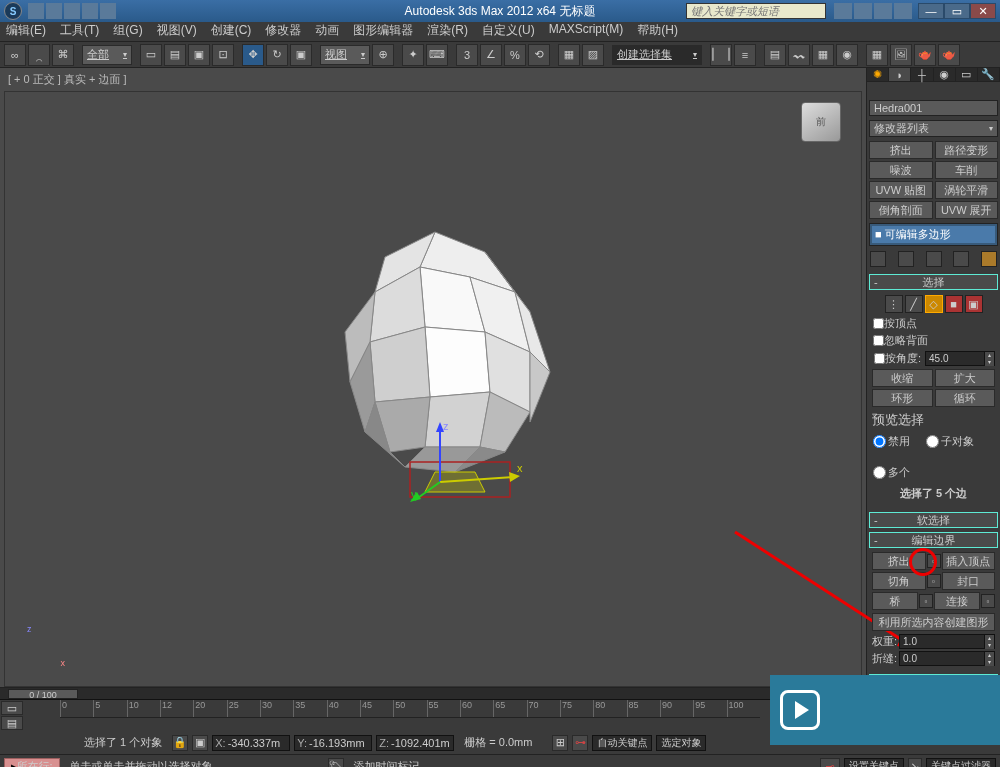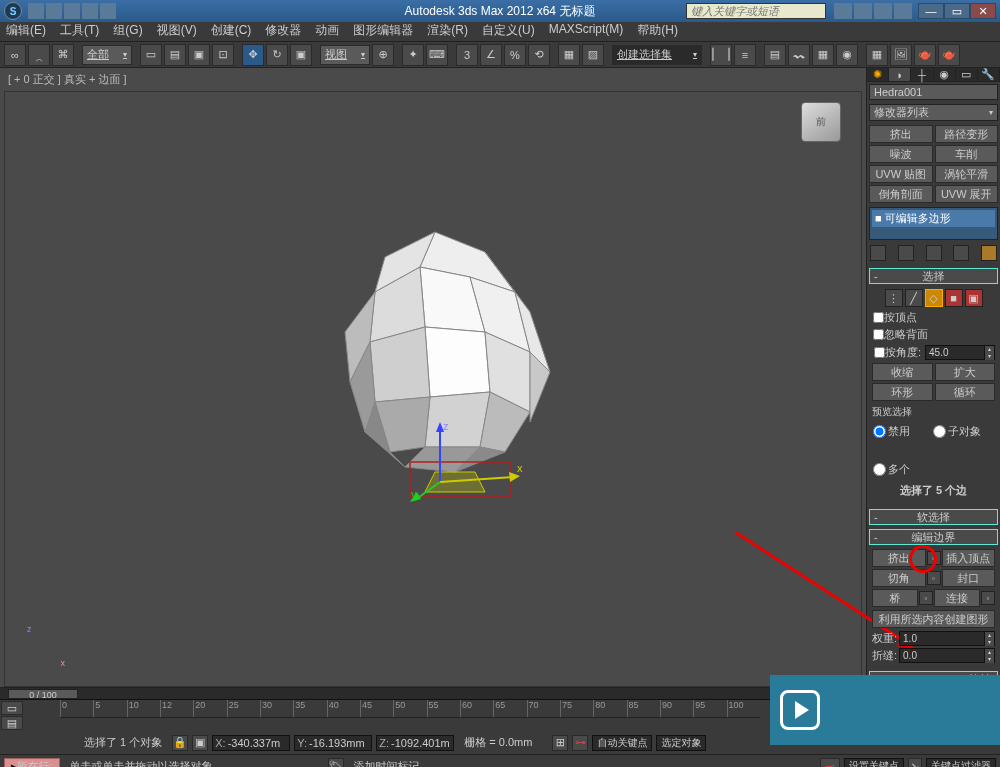--- a/index.html
+++ b/index.html
@@ -49,21 +49,21 @@
 .gizmo { position:absolute; left:400px; top:330px; width:120px; height:80px; pointer-events:none;}
 
 
 .cmdpanel { width: 134px; background: #3a3a3a; border-left: 1px solid #222; display: flex; flex-direction: column; overflow-y: auto; }
 .cmdpanel::-webkit-scrollbar { width: 0; }
 .cp-tabs { display: flex; height: 22px; background: #2a2a2a; border-bottom:1px solid #222;}
 .cp-tabs span { flex: 1; display:flex;align-items:center;justify-content:center;border-right:1px solid #222;}
 .cp-tabs span.active { background:#4a4a4a; }
 .cp-tabs .sun { color:#fa0;}
 .cp-name { margin: 2px; }
-.cp-name input { width: 100%; height: 16px; background: #5a5a5a; border: 1px solid #222; color: #ccc; padding: 0 4px; font-size: 11px; }
+.cp-name input { width: 100%; height: 16px; background: #5a5a5a; border: 1px solid #222; color: #ccc; padding: 0 4px; font-size: 11px; margin-top: 16px; }
 .cp-dropdown { margin: 2px; height: 18px; background: #5a5a5a; border: 1px solid #222; display:flex;align-items:center;padding:0 4px; }
 .cp-dropdown::after { content:"▾"; margin-left:auto; font-size:8px;}
 .cp-btn-grid { display: grid; grid-template-columns: 1fr 1fr; gap: 2px; margin: 2px; }
 .cp-btn { height: 18px; background: #5a5a5a; border: 1px solid #2a2a2a; display:flex;align-items:center;justify-content:center; font-size: 11px; }
 .cp-list { margin: 2px; height: 70px; background: #385a7a; border: 1px solid #222; padding: 2px; }
 .cp-list-item { background: #4a7aaa; color: #fff; padding: 1px 3px; font-size: 11px; }
 .cp-icon-row { display:flex; gap:3px; padding:3px; justify-content:space-between;}
 .cp-icon-row span { width:16px;height:16px;background:#4a4a4a;border:1px solid #222;}
 .cp-icon-row span.active { background:#aa7a2a;}
 .cp-section { margin: 4px 2px 0; }
@@ -76,21 +76,21 @@
 .cp-check { display:flex;align-items:center;padding:1px 2px;font-size:11px;}
 .cp-check input { width:11px;height:11px;}
 .cp-spin-row { display:flex;align-items:center;gap:2px;padding:1px;}
 .cp-spin-row .lbl { flex:0 0 auto; font-size:11px;}
 .cp-spin { flex:1;height:15px;background:#2a2a2a;border:1px solid #111;display:flex;}
 .cp-spin input { flex:1;background:transparent;border:none;color:#ccc;font-size:10px;padding:0 3px;width:100%;}
 .cp-spin .arrows { width:10px;display:flex;flex-direction:column;}
 .cp-spin .arrows span {flex:1;background:#4a4a4a;border-left:1px solid #111;font-size:6px;text-align:center;line-height:7px;}
 .cp-btn-row2 { display:flex;gap:2px;padding:1px;}
 .cp-btn-row2 .cp-btn { flex:1;}
-.cp-radio-row { display:flex;gap:23px;padding:2px;font-size:11px;flex-wrap:wrap;}
+.cp-radio-row { display:flex;gap:16px;padding:2px;font-size:11px;flex-wrap:wrap;}
 .cp-radio-row label {display:flex;align-items:center;gap:2px;}
 .cp-info { text-align:center;padding:4px;font-size:11px;color:#ccc;font-weight:bold;}
 .cp-edit-row { display:flex;gap:1px;padding:1px;align-items:center;}
 .cp-edit-row .cp-btn { flex:1; font-size:11px;}
 .cp-edit-row .opt { width:14px;height:14px;background:#4a4a4a;border:1px solid #222;font-size:8px;display:flex;align-items:center;justify-content:center;}
 
 
 .red-circle { position:absolute; width:28px;height:28px;border:3px solid #e00;border-radius:50%;pointer-events:none;}
 .red-arrow { position:absolute; pointer-events:none;}
 
@@ -327,21 +327,21 @@
             </div>
         </div>
         <div class="cp-btn-row2">
           <div class="cp-btn">收缩</div>
           <div class="cp-btn">扩大</div>
         </div>
         <div class="cp-btn-row2">
           <div class="cp-btn">环形</div>
           <div class="cp-btn">循环</div>
         </div>
-        <div style="padding:3px 1px;font-size:10px">预览选择</div>
+        <div style="padding:3px 1px;font-size:13px">预览选择</div>
         <div class="cp-radio-row">
           <label>
               <input type="radio" checked="" style="">
               <span>禁用</span>
             </label>
           <label>
               <input type="radio" style="">
               <span>子对象</span>
             </label>
           <label>

